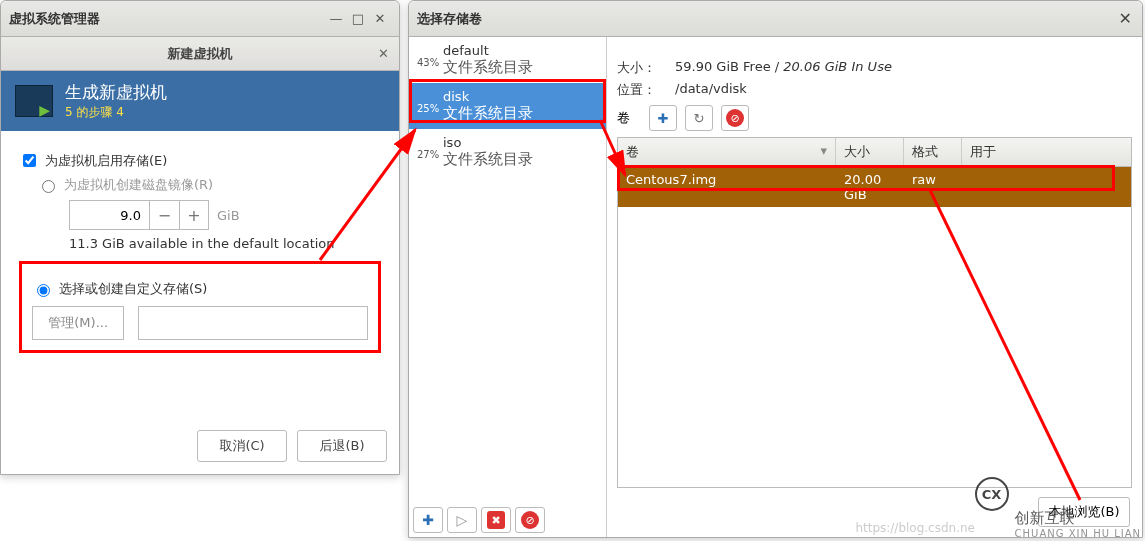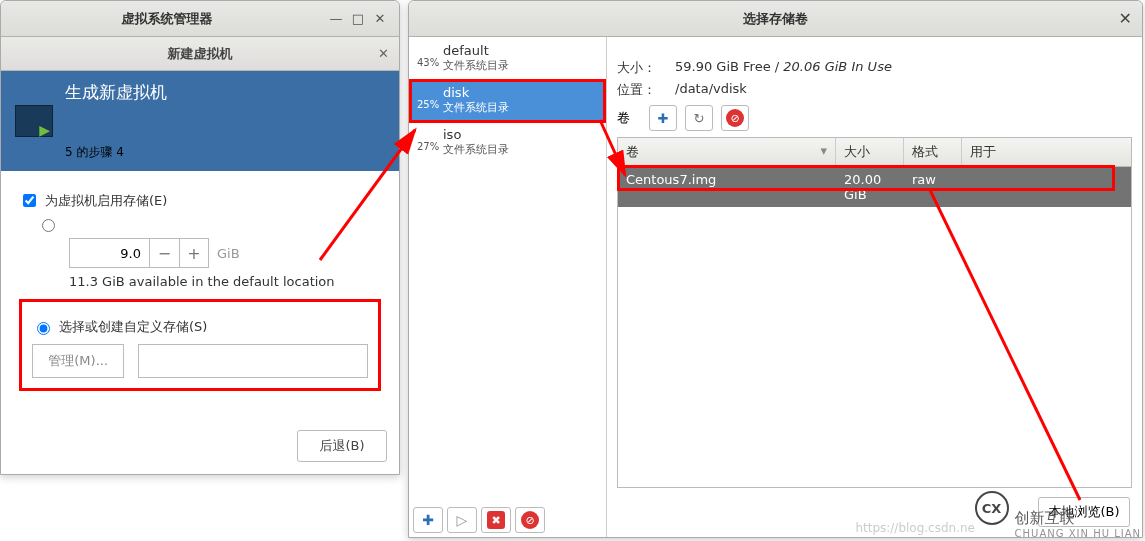--- a/index.html
+++ b/index.html
@@ -1,33 +1,33 @@
 <!DOCTYPE html>
 <html><head>
 <meta charset="utf-8">
 <style>
 * { box-sizing: border-box; font-family: "DejaVu Sans", Arial, sans-serif; font-size: 13px; }
 body { margin: 0; padding: 0; background: #fff; width: 1145px; height: 541px; position: relative; overflow: hidden; }
 
 
 .window { position: absolute; background: #fff; border: 1px solid #aaa; border-radius: 6px 6px 0 0; box-shadow: 0 2px 8px rgba(0,0,0,0.2); }
 .titlebar { background: linear-gradient(#e8e8e6, #dcdcd8); height: 36px; display: flex; align-items: center; padding: 0 8px; border-radius: 6px 6px 0 0; border-bottom: 1px solid #b0b0b0; }
-.titlebar .title { flex: 1; text-align: center; font-weight: bold; color: #333; }
+.titlebar .title { flex: 1; text-align: left; font-weight: bold; color: #333; }
 .titlebar .win-btn { width: 22px; height: 22px; display: flex; align-items: center; justify-content: center; color: #555; cursor: pointer; }
 
 
 #win1 { left: 0; top: 0; width: 400px; height: 475px; }
 .subheader { background: linear-gradient(#eaeae7,#dedddb); height: 34px; border-bottom: 1px solid #b5b5b5; display: flex; align-items: center; justify-content: center; font-weight: bold; color: #444; position: relative; }
 .subheader .close-x { position: absolute; right: 10px; color: #666; cursor: pointer; }
 
 .blueband { background: #3a6ea5; color: #fff; padding: 10px 14px; display: flex; align-items: center; gap: 12px; }
 .blueband .icon-box { width: 38px; height: 32px; background: #1a3a5a; border: 1px solid #0f2438; position: relative; }
 .blueband .icon-box::after { content: "▶"; color: #6fbf3f; font-size: 14px; position: absolute; right: 2px; bottom: -2px; }
 .blueband .big { font-size: 17px; color: #fff; }
-.blueband .small { font-size: 12px; color: #000000; margin-top: 40px; }
+.blueband .small { font-size: 12px; color: #fde047; }
 
 .form-area { padding: 14px 18px; color: #333; }
 .check-row, .radio-row { display: flex; align-items: center; gap: 6px; margin: 6px 0; }
 .spin-row { margin: 6px 0 6px 50px; display: flex; align-items: center; gap: 0; }
 .spin-input { width: 80px; height: 30px; border: 1px solid #bbb; border-right: none; text-align: right; padding: 0 8px; background: #fff; }
 .spin-btn { width: 30px; height: 30px; border: 1px solid #bbb; background: #fff; color: #777; font-size: 16px; cursor: pointer; display:flex; align-items:center; justify-content:center; }
 .spin-btn.minus { border-right: none; }
 .spin-unit { margin-left: 8px; color: #999; }
 .avail { margin: 4px 0 10px 50px; color: #333; }
 
@@ -41,21 +41,21 @@
 
 #win2 { left: 408px; top: 0; width: 735px; height: 538px; }
 #win2 .titlebar { justify-content: center; }
 #win2 .titlebar .close-x2 { position: absolute; right: 10px; color: #444; cursor: pointer; font-size: 16px; }
 
 .right-body { display: flex; height: calc(100% - 36px); }
 .pool-list { width: 198px; border-right: 1px solid #ccc; background: #fff; position: relative; }
 .pool-item { padding: 6px 8px; display: flex; align-items: flex-start; gap: 4px; border-bottom: 0; }
 .pool-item .pct { font-size: 10px; color: #555; padding-top: 14px; width: 22px; text-align: right; }
 .pool-item .labels .name { color: #333; }
-.pool-item .labels .type { font-size: 11px; color: #555; }
+.pool-item .labels .type { font-size: 15px; color: #555; }
 .pool-item.selected { background: #4a90d9; }
 .pool-item.selected .name, .pool-item.selected .type, .pool-item.selected .pct { color: #fff; }
 .pool-redbox { position: absolute; left: 0; top: 42px; width: 197px; height: 44px; border: 3px solid #ff0000; pointer-events: none; }
 
 .pool-bottom { position: absolute; bottom: 4px; left: 4px; display: flex; gap: 4px; }
 .small-btn { width: 30px; height: 26px; border: 1px solid #bbb; background: #fff; border-radius: 3px; display: flex; align-items: center; justify-content: center; color: #2a6fb5; cursor: pointer; font-size: 14px; }
 .small-btn.play { color: #999; }
 .small-btn.stop-red { color: #fff; background:#fff; }
 .small-btn.stop-red span { background:#d33; color:#fff; border-radius:3px; width:18px; height:18px; display:flex; align-items:center; justify-content:center; font-size:11px;}
 .small-btn.del { }
@@ -68,31 +68,31 @@
 .volbar .lab2 { width: 24px; }
 .toolbar-btn { width: 28px; height: 26px; border: 1px solid #bbb; border-radius: 3px; background: #fff; display:flex; align-items:center; justify-content:center; cursor:pointer; }
 .toolbar-btn.plus { color:#2a6fb5; font-weight:bold; }
 .toolbar-btn.refresh { color:#777; }
 .toolbar-btn.del span { background:#d33; color:#fff; border-radius:50%; width:18px; height:18px; display:flex; align-items:center; justify-content:center; font-size:11px;}
 
 .vol-table { border: 1px solid #bbb; margin-top: 2px; }
 .vol-head { display: flex; background: linear-gradient(#f4f4f2,#e4e4e0); border-bottom: 1px solid #bbb; }
 .vol-head .col { padding: 5px 8px; border-right: 1px solid #ccc; color: #333; }
 .vol-head .sort { color: #888; margin-left: auto; }
-.vol-row { display: flex; background: #737373; color: #fff; }
+.vol-row { display: flex; background: #a16207; color: #fff; }
 .vol-row .cell { padding: 5px 8px; }
 .vol-redbox { position: absolute; border: 3px solid #ff0000; pointer-events: none; }
 
 .browse-btn { position: absolute; right: 12px; bottom: 10px; width: 92px; height: 30px; border: 1px solid #bbb; background: #fff; border-radius: 3px; cursor: pointer; }
 
 
 .svg-overlay { position: absolute; left:0; top:0; width:1145px; height:541px; pointer-events:none; }
 
 
-.watermark { position: absolute; right: 4px; bottom: 2px; display: flex; align-items: center; gap: 6px; opacity: 0.9; }
+.watermark { position: absolute; right: 4px; bottom: 2px; display: flex; gap: 6px; opacity: 0.9; }
 .watermark .logo { width: 34px; height: 34px; border: 2px solid #333; border-radius: 50%; display:flex; align-items:center; justify-content:center; font-weight:bold; color:#333;}
 .watermark .txt1 { font-size: 15px; color: #4a4a4a; font-weight: normal; margin-top: 32px; }
 .watermark .txt2 { font-size: 10px; color: #888; letter-spacing: 1px; }
 .wm-url { position:absolute; right:170px; bottom:6px; color:#ccc; font-size:12px;}
 </style>
 </head>
 <body>
 
 <div id="win1" class="window">
   <div class="titlebar">
@@ -112,20 +112,21 @@
       <div class="small">5 的步骤 4</div>
     </div>
   </div>
   <div class="form-area">
     <div class="check-row">
       <input type="checkbox" checked="" style="">
       <span>为虚拟机启用存储(E)</span>
     </div>
     <div class="radio-row" style="margin-left:18px;">
       <input type="radio" name="st" style="">
+      <span style="color:#999">为虚拟机创建磁盘镜像(R)</span>
     </div>
     <div class="spin-row">
       <input class="spin-input" value="9.0" style="">
       <div class="spin-btn minus">−</div>
       <div class="spin-btn">+</div>
       <span class="spin-unit">GiB</span>
     </div>
     <div class="avail">11.3 GiB available in the default location</div>
 
     <div class="redbox1">
@@ -133,20 +134,21 @@
         <input type="radio" name="st" checked="" style="">
         <span>选择或创建自定义存储(S)</span>
       </div>
       <div style="display:flex; margin-top:8px;gap:8px;">
         <button class="manage-btn">管理(M)...</button>
         <input class="custom-input" value="" style="">
       </div>
     </div>
   </div>
   <div class="dlg-buttons">
+    <button class="dlg-btn">取消(C)</button>
     <button class="dlg-btn">后退(B)</button>
   </div>
 </div>
 
 <div id="win2" class="window">
   <div class="titlebar">
     <span class="title">选择存储卷</span>
     <span class="close-x2">✕</span>
   </div>
   <div class="right-body">

